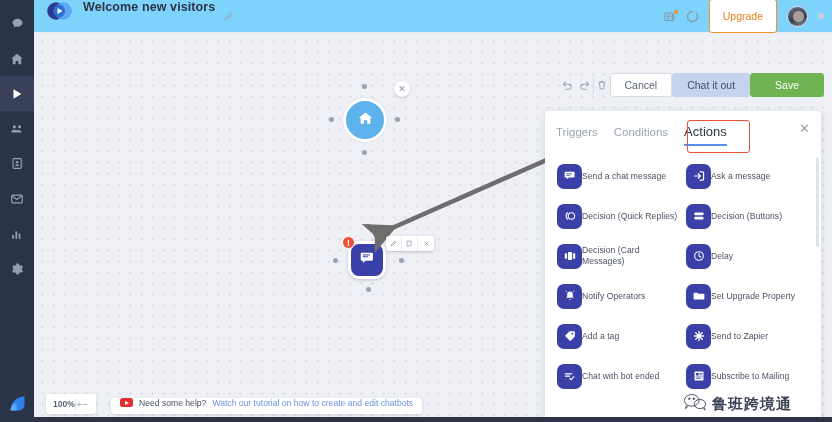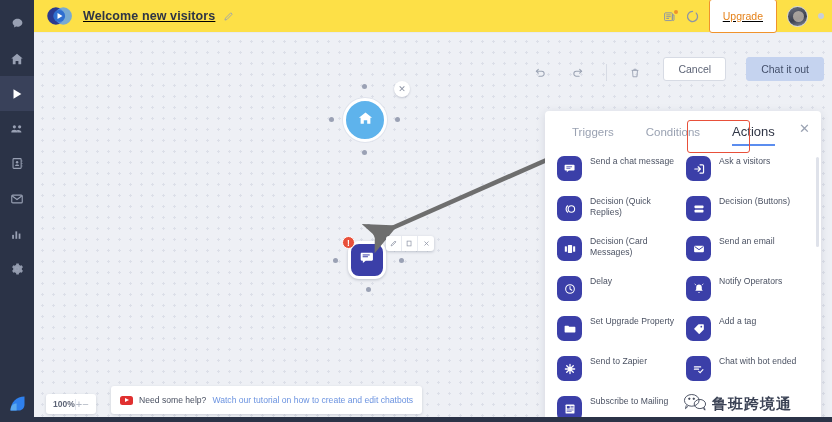--- a/index.html
+++ b/index.html
@@ -27,23 +27,23 @@
   .rail-item.active { background: #39415a; color: #ffffff; }
   .rail-item svg { display: block; }
   #rail-logo {
     position: absolute; bottom: 8px; left: 7px;
     width: 21px; height: 21px;
   }
 
   
   #topbar {
     position: absolute; left: 34px; top: 0; right: 0; height: 33px;
-    background: #fde047;
+    background: #7dd3fc;
     border-bottom: 1px solid #e7eaf0;
-    display: flex; align-items: center; text-decoration: underline;
+    display: flex; 
   }
   #brand-logo { margin-left: 12px; width: 28px; height: 22px; position: relative; }
   #doc-title {
     margin-left: 9px; font-size: 12.5px; color: #2f3545; font-weight: 600;
     letter-spacing: .1px;
   }
   #title-edit { margin-left: 8px; color: #9aa2b2; display: flex; align-items: center; }
   #topbar-right {
     margin-left: auto; display: flex; align-items: center; gap: 10px;
     padding-right: 8px;
@@ -137,22 +137,22 @@
     justify-content: center; color: #8d94a5;
     border-right: 1px solid #e7eaf0;
   }
   #chat-tools .tool:last-child { border-right: none; }
 
   
   #annot-arrow { position: absolute; left: 0; top: 0; width: 600px; height: 340px; pointer-events: none; }
 
   
   #edit-toolbar {
-    position: absolute; right: 8px; top: 24px;
-    display: flex; align-items: flex-end; gap: 20px;
+    position: absolute; right: 8px; top: 40px;
+    display: flex; align-items: center; gap: 0;
   }
   .tbar-icon { color: #9aa2b2; display: flex; align-items: center; padding: 2px; }
   #tbar-sep { width: 1px; height: 17px; background: #d7dbe4; }
   .tbar-btn {
     font-family: inherit; font-size: 10.5px; border-radius: 3px;
     padding: 5px 14px; cursor: pointer; border: 1px solid transparent;
   }
   #cancel-btn { background: #ffffff; border-color: #d7dbe4; color: #5d6476; }
   #test-btn { background: #c5d3ef; border-color: #c5d3ef; color: #44506b; }
   #save-btn { background: #6fb352; border-color: #6fb352; color: #ffffff; padding: 5px 24px; }
@@ -163,21 +163,21 @@
     background: #ffffff; border-radius: 4px;
     box-shadow: 0 2px 10px rgba(40,50,80,.13);
     overflow: hidden;
   }
   #panel-tabs {
     height: 41px; display: flex; align-items: center;
     padding: 0 11px; position: relative;
   }
   .panel-tab {
     font-size: 11.5px; color: #9aa2b2; margin-right: 16px;
-    position: relative; padding-bottom: 9px; padding-top: 9px; cursor: pointer; margin-left: 16px;
+    position: relative; padding-bottom: 9px; padding-top: 9px; cursor: pointer;
   }
   .panel-tab.active { color: #2f3545; font-size: 13px; }
   .panel-tab.active::after {
     content: ""; position: absolute; left: 0; right: 0; bottom: 2px;
     height: 2px; background: #5b8def;
   }
   #panel-close {
     margin-left: auto; color: #9aa2b2; font-size: 13px; cursor: pointer;
     padding-bottom: 6px;
   }
@@ -185,21 +185,21 @@
     position: absolute; border: 1.6px solid #e8503a; border-radius: 3px;
     left: 142px; top: 9px; width: 63px; height: 33px;
     pointer-events: none;
   }
   #panel-body {
     padding: 4px 10px 0 12px;
     display: grid; grid-template-columns: 1fr 1fr;
     row-gap: 0px; column-gap: 4px;
   }
   .action-item {
-    display: flex; gap: 8px;
+    display: flex; align-items: center; 
     height: 40px; cursor: pointer;
   }
   .action-icon {
     width: 25px; height: 25px; border-radius: 7px; background: #3b3fa8;
     display: flex; align-items: center; justify-content: center;
     color: #ffffff; flex: 0 0 25px;
   }
   .action-label {
     font-size: 8.6px; color: #4a5162; line-height: 1.28;
     letter-spacing: .05px;
@@ -224,24 +224,24 @@
   #zoom-box {
     position: absolute; left: 12px; bottom: 8px; height: 20px;
     background: #ffffff; border-radius: 3px;
     box-shadow: 0 1px 3px rgba(40,50,80,.18);
     display: flex; align-items: center; padding: 0 7px; gap: 0;
   }
   #zoom-level { font-size: 8.5px; color: #5d6476; font-weight: 600; }
   #zoom-sep { width: 1px; height: 11px; background: #e2e5ec; }
   .zoom-btn { font-size: 11px; color: #b2b8c4; cursor: pointer; line-height: 1; }
   #help-box {
-    position: absolute; left: 77px; bottom: 8px; height: 28px;
+    position: absolute; left: 77px; bottom: 8px; height: 16px;
     background: #ffffff; border-radius: 3px;
     box-shadow: 0 1px 3px rgba(40,50,80,.18);
-    display: flex; align-items: center; padding: 0 9px; gap: 6px;
+    display: flex; padding: 0 9px; gap: 6px;
   }
   #yt-icon {
     width: 13px; height: 9px; border-radius: 2.5px; background: #e03030;
     display: flex; align-items: center; justify-content: center;
   }
   #yt-icon::after {
     content: ""; border-left: 4px solid #fff;
     border-top: 2.5px solid transparent; border-bottom: 2.5px solid transparent;
     margin-left: 1px;
   }
@@ -440,20 +440,21 @@
           </svg>
       </div>
       <div id="tbar-sep"></div>
       <div class="tbar-icon">
         <svg width="12" height="12" viewBox="0 0 16 16" fill="none" stroke="currentColor" stroke-width="1.2">
             <path d="M3.5 4.5h9M6.5 4.5V3h3v1.5M4.7 4.5l.6 8.5h5.4l.6-8.5"></path>
           </svg>
       </div>
       <button class="tbar-btn" id="cancel-btn">Cancel</button>
       <button class="tbar-btn" id="test-btn">Chat it out</button>
+      <button class="tbar-btn" id="save-btn">Save</button>
     </div>
 
     <div id="panel">
       <div id="panel-tabs">
         <div class="panel-tab">Triggers</div>
         <div class="panel-tab">Conditions</div>
         <div class="panel-tab active">Actions</div>
         <div id="panel-close">✕</div>
         <div id="actions-highlight"></div>
       </div>
@@ -470,21 +471,21 @@
           <div class="action-label">Send a chat message</div>
         </div>
 
         <div class="action-item">
           <div class="action-icon">
             <svg width="14" height="14" viewBox="0 0 20 20" fill="none" stroke="currentColor" stroke-width="1.7" stroke-linecap="round">
                 <path d="M11.5 4H15a1.5 1.5 0 011.5 1.5v9A1.5 1.5 0 0115 16h-3.5"></path>
                 <path d="M4 10h7.5M8.8 6.8L12 10l-3.2 3.2"></path>
               </svg>
           </div>
-          <div class="action-label">Ask a visitors</div>
+          <div class="action-label">Ask a message</div>
         </div>
 
         <div class="action-item">
           <div class="action-icon">
             <svg width="14" height="14" viewBox="0 0 20 20" fill="none" stroke="currentColor" stroke-width="1.6">
                 <circle cx="12" cy="10" r="4.6"></circle>
                 <path d="M6.6 5.4A6.4 6.4 0 004.4 10c0 1.8.8 3.4 2.2 4.6" stroke-linecap="round"></path>
               </svg>
           </div>
           <div class="action-label">Decision (Quick Replies)</div>
@@ -504,29 +505,20 @@
           <div class="action-icon">
             <svg width="14" height="14" viewBox="0 0 20 20" fill="currentColor">
                 <rect x="2.6" y="6" width="3" height="8" rx=".8"></rect>
                 <rect x="7" y="4.4" width="6" height="11.2" rx="1"></rect>
                 <rect x="14.4" y="6" width="3" height="8" rx=".8"></rect>
               </svg>
           </div>
           <div class="action-label">Decision (Card Messages)</div>
         </div>
 
-        <div class="action-item">
-          <div class="action-icon">
-            <svg width="14" height="14" viewBox="0 0 20 20" fill="currentColor">
-                <rect x="3" y="5.4" width="14" height="9.2" rx="1.4"></rect>
-                <path d="M4.2 6.8L10 11l5.8-4.2" stroke="#3b3fa8" stroke-width="1.4" fill="none" stroke-linecap="round"></path>
-              </svg>
-          </div>
-          <div class="action-label">Send an email</div>
-        </div>
 
         <div class="action-item">
           <div class="action-icon">
             <svg width="14" height="14" viewBox="0 0 20 20" fill="none" stroke="currentColor" stroke-width="1.5">
                 <circle cx="10" cy="10" r="6.2"></circle>
                 <path d="M10 6.4V10l2.6 1.8" stroke-linecap="round"></path>
               </svg>
           </div>
           <div class="action-label">Delay</div>
         </div>

